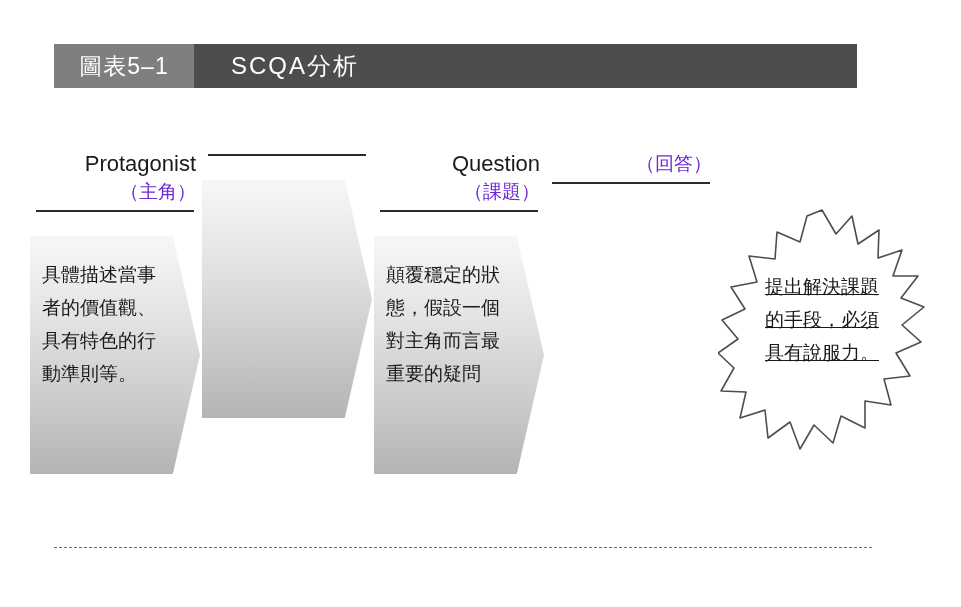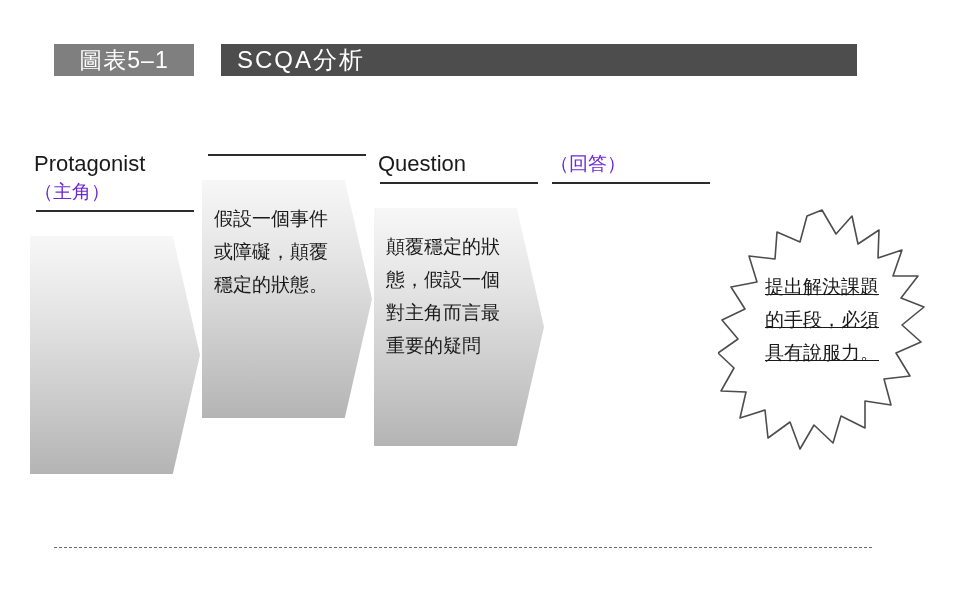--- a/index.html
+++ b/index.html
@@ -15,62 +15,61 @@
     overflow: hidden;
     position: relative;
   }
 
   
   #title-bar {
     position: absolute;
     left: 54px;
     top: 44px;
     width: 803px;
-    height: 32px;
+    height: 44px;
     display: flex;
     align-items: stretch;
   }
   #title-tag {
     width: 140px;
     background: #7f7f7f;
     color: #ffffff;
     display: flex;
     align-items: center;
     justify-content: center;
     font-size: 23px;
     letter-spacing: 1px;
   }
   #title-main {
     flex: 1;
     background: #4d4d4d;
     color: #ffffff;
     display: flex;
     align-items: center;
-    padding-left: 16px;
+    padding-left: 37px;
     font-size: 24px;
     letter-spacing: 2px;
-    margin-left: 27px;
   }
 
   
   #columns {
     position: absolute;
     left: 30px;
     top: 150px;
     width: 900px;
     height: 360px;
     display: flex;
   }
   .column {
     width: 170px;
     margin-right: 2px;
     position: relative;
   }
   .col-head {
-    text-align: left;
+    text-align: right;
     padding: 0 4px;
   }
   .col-head .en {
     font-size: 22px;
     line-height: 28px;
     color: #1a1a1a;
     white-space: nowrap;
   }
   .col-head .zh {
     font-size: 19px;
@@ -151,37 +150,38 @@
 <div id="columns">
 
   <div class="column">
     <div class="col-head">
       <div class="en">Protagonist</div>
       <div class="zh">（主角）</div>
     </div>
     <div class="rule"></div>
     <div class="chev-wrap">
       <div class="chev"></div>
+      <div class="chev-text">具體描述當事者的價值觀、具有特色的行動準則等。</div>
     </div>
   </div>
 
 
   <div class="column">
     <div class="col-head">
     </div>
     <div class="rule"></div>
     <div class="chev-wrap">
       <div class="chev"></div>
-      <div class="chev-text">假設一個事件或障礙，顛覆穩定的狀態。</div>
     </div>
   </div>
 
   <div class="column">
     <div class="col-head">
       <div class="en">Question</div>
+      <div class="zh">（課題）</div>
     </div>
     <div class="rule"></div>
     <div class="chev-wrap">
       <div class="chev"></div>
       <div class="chev-text">顛覆穩定的狀態，假設一個對主角而言最重要的疑問</div>
     </div>
   </div>
 
   <div class="column">
     <div class="col-head">

